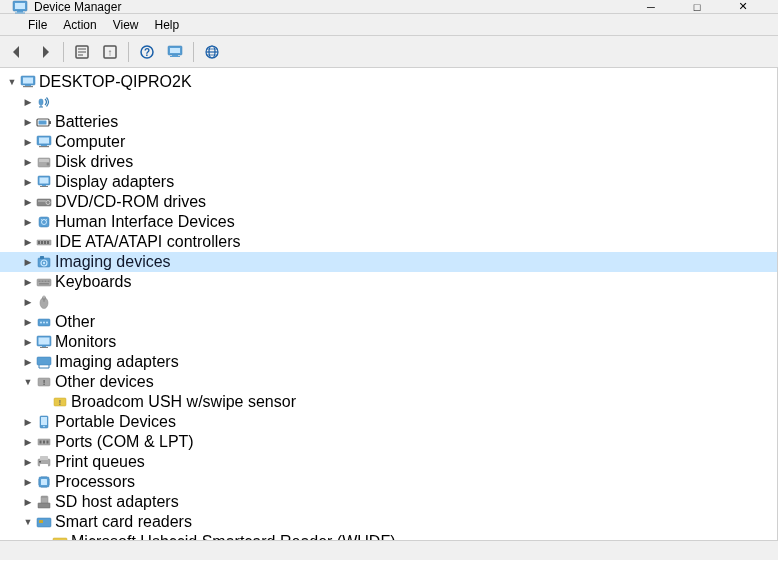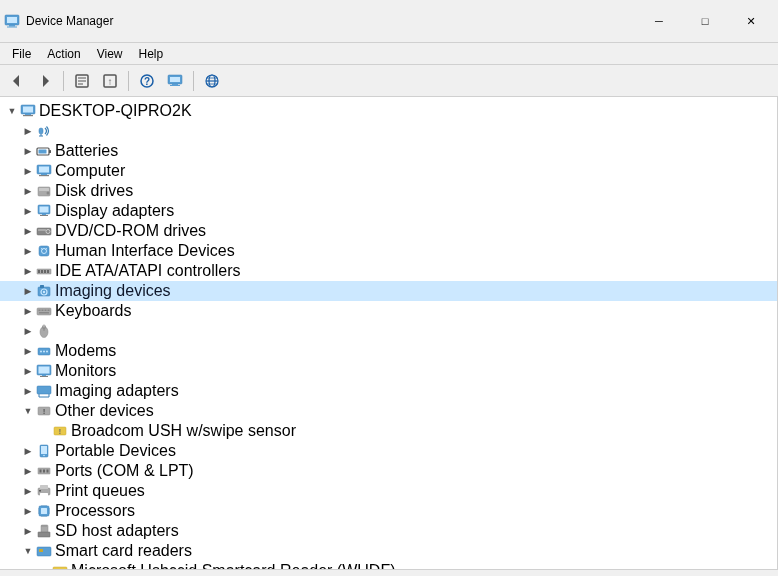--- a/index.html
+++ b/index.html
@@ -8,24 +8,24 @@
       font-size: 12px;
       background: #fff;
       width: 778px;
       height: 576px;
       overflow: hidden;
     }
 
     
     .title-bar {
       background: #f0f0f0;
-      height: 43px;
-      display: flex;
-      align-items: center;
-      padding: 0 4px;
+      height: 14px;
+      display: flex;
+      align-items: center;
+      padding: 0 12px;
       border-bottom: 1px solid #d0d0d0;
       user-select: none;
     }
     .title-bar-icon {
       width: 16px;
       height: 16px;
       margin-right: 6px;
     }
     .title-bar-title {
       font-size: 12px;
@@ -48,21 +48,21 @@
       border: none;
       color: #000;
     }
 
     
     .menu-bar {
       background: #f0f0f0;
       height: 22px;
       display: flex;
       align-items: center;
-      padding: 0 4px;
+      padding: 0 20px;
       border-bottom: 1px solid #d0d0d0;
     }
     .menu-item {
       padding: 2px 8px;
       font-size: 12px;
       cursor: pointer;
       height: 100%;
       display: flex;
       align-items: center;
     }
@@ -420,21 +420,21 @@
     <span class="tree-indent" style="width:20px"></span>
     <span class="tree-expander">▶</span>
     <span class="tree-icon icon-img">
           <svg width="16" height="16" viewBox="0 0 16 16">
       <rect x="2" y="5" width="12" height="7" rx="1" fill="#5a9fd4" stroke="#3a7fb4" stroke-width="0.5"></rect>
       <circle cx="5" cy="8.5" r="1" fill="#c8e8ff"></circle>
       <circle cx="8" cy="8.5" r="1" fill="#c8e8ff"></circle>
       <circle cx="11" cy="8.5" r="1" fill="#c8e8ff"></circle>
     </svg>
         </span>
-    <span class="tree-label">Modems</span>
+    <span class="tree-label">Other</span>
   </div>
       <div class="tree-item">
     <span class="tree-indent" style="width:20px"></span>
     <span class="tree-expander">▶</span>
     <span class="tree-icon icon-img">
           <svg width="16" height="16" viewBox="0 0 16 16">
       <rect x="1" y="2" width="14" height="10" rx="1" fill="#5a9fd4" stroke="#3a7fb4" stroke-width="0.5"></rect>
       <rect x="2.5" y="3.5" width="11" height="7" fill="#c8e8ff"></rect>
       <rect x="6" y="12" width="4" height="1" fill="#5a9fd4"></rect>
       <rect x="4" y="13" width="8" height="1" fill="#808080"></rect>

